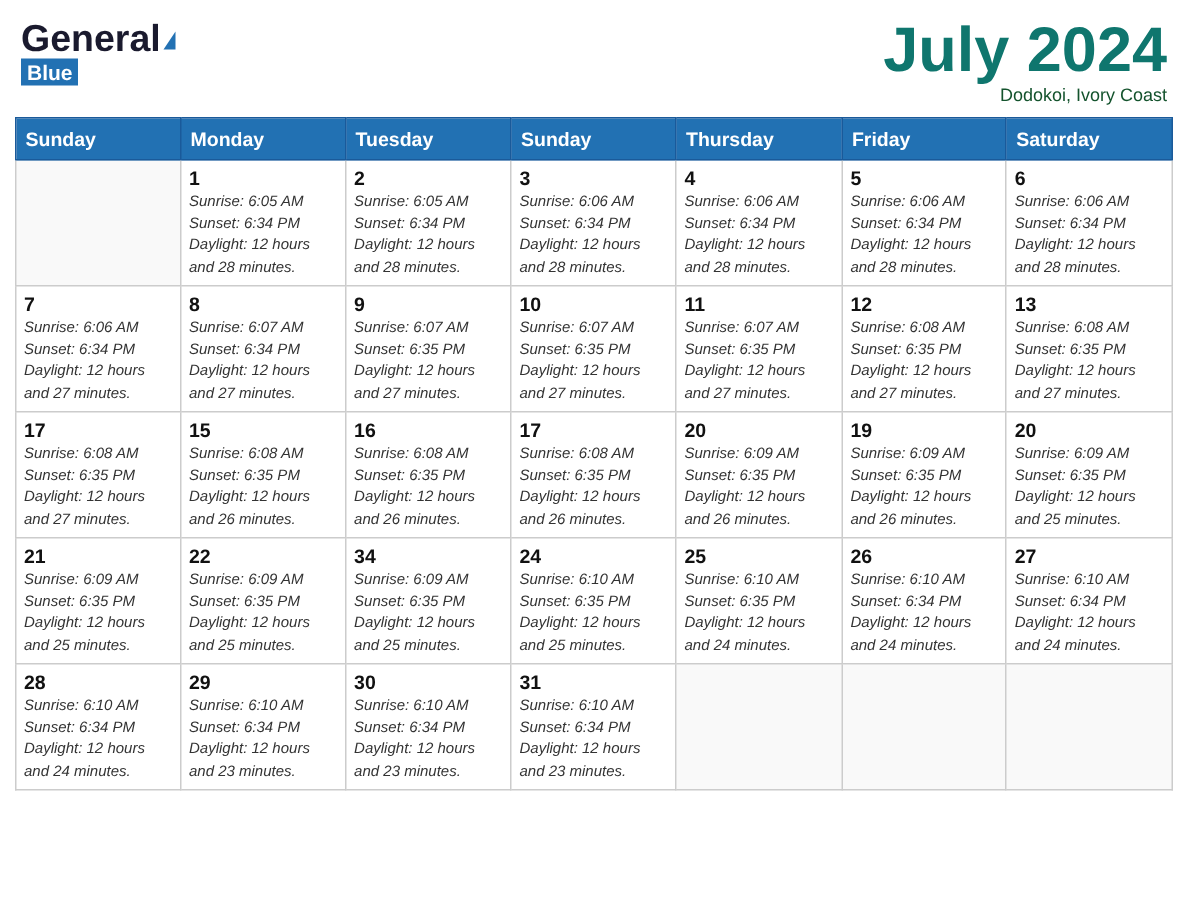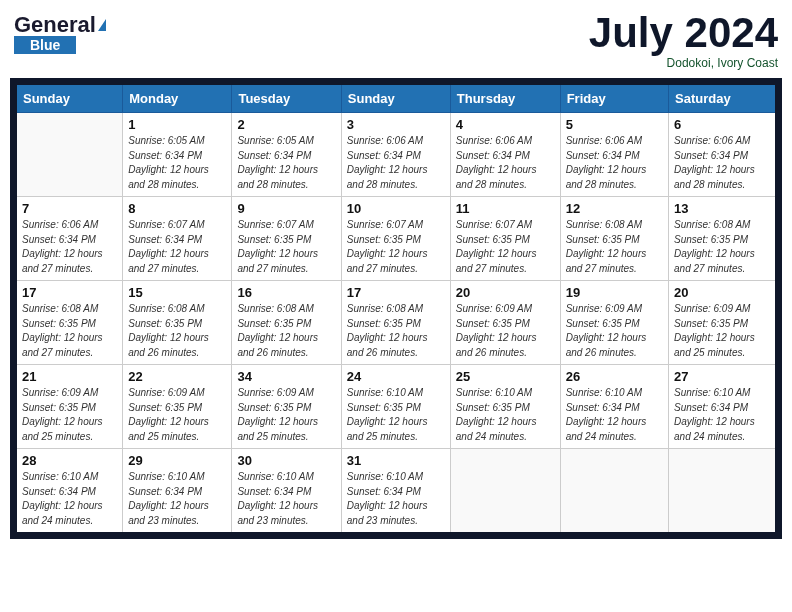--- a/index.html
+++ b/index.html
@@ -17,60 +17,60 @@
       margin-bottom: 8px;
       padding: 0 4px;
     }
     .logo {
       display: flex;
       flex-direction: column;
       align-items: flex-start;
       margin-top: 4px;
     }
     .logo-text {
-      font-size: 22px;
+      font-size: 25px;
       font-weight: bold;
       color: #1a1a2e;
       line-height: 1;
     }
     .logo-blue {
       background: #2271b3;
       color: white;
       font-size: 14px;
       font-weight: bold;
-      padding: 1px 16px;
+      padding: 1px 4px;
       margin-top: 0px;
       align-self: flex-start;
     }
     .logo-icon {
       display: inline-block;
       width: 0;
       height: 0;
       border-left: 8px solid transparent;
       border-bottom: 12px solid #2271b3;
       margin-left: 2px;
       vertical-align: middle;
     }
     .title-block {
       text-align: right;
     }
     .month-title {
       font-size: 42px;
       font-weight: bold;
-      color: #0f172a;
+      color: #0f766e;
       line-height: 1.1;
     }
     .location {
       font-size: 12px;
       color: #14532d;
     }
     .calendar {
       width: 100%;
       border-collapse: collapse;
-      border: 7px solid #0f172a;
+      border: 1px solid #0f172a;
     }
     .calendar th {
       background: #2271b3;
       color: white;
       font-size: 13px;
       font-weight: bold;
       text-align: left;
       padding: 6px 6px;
       border: 1px solid #1a5a9a;
     }

